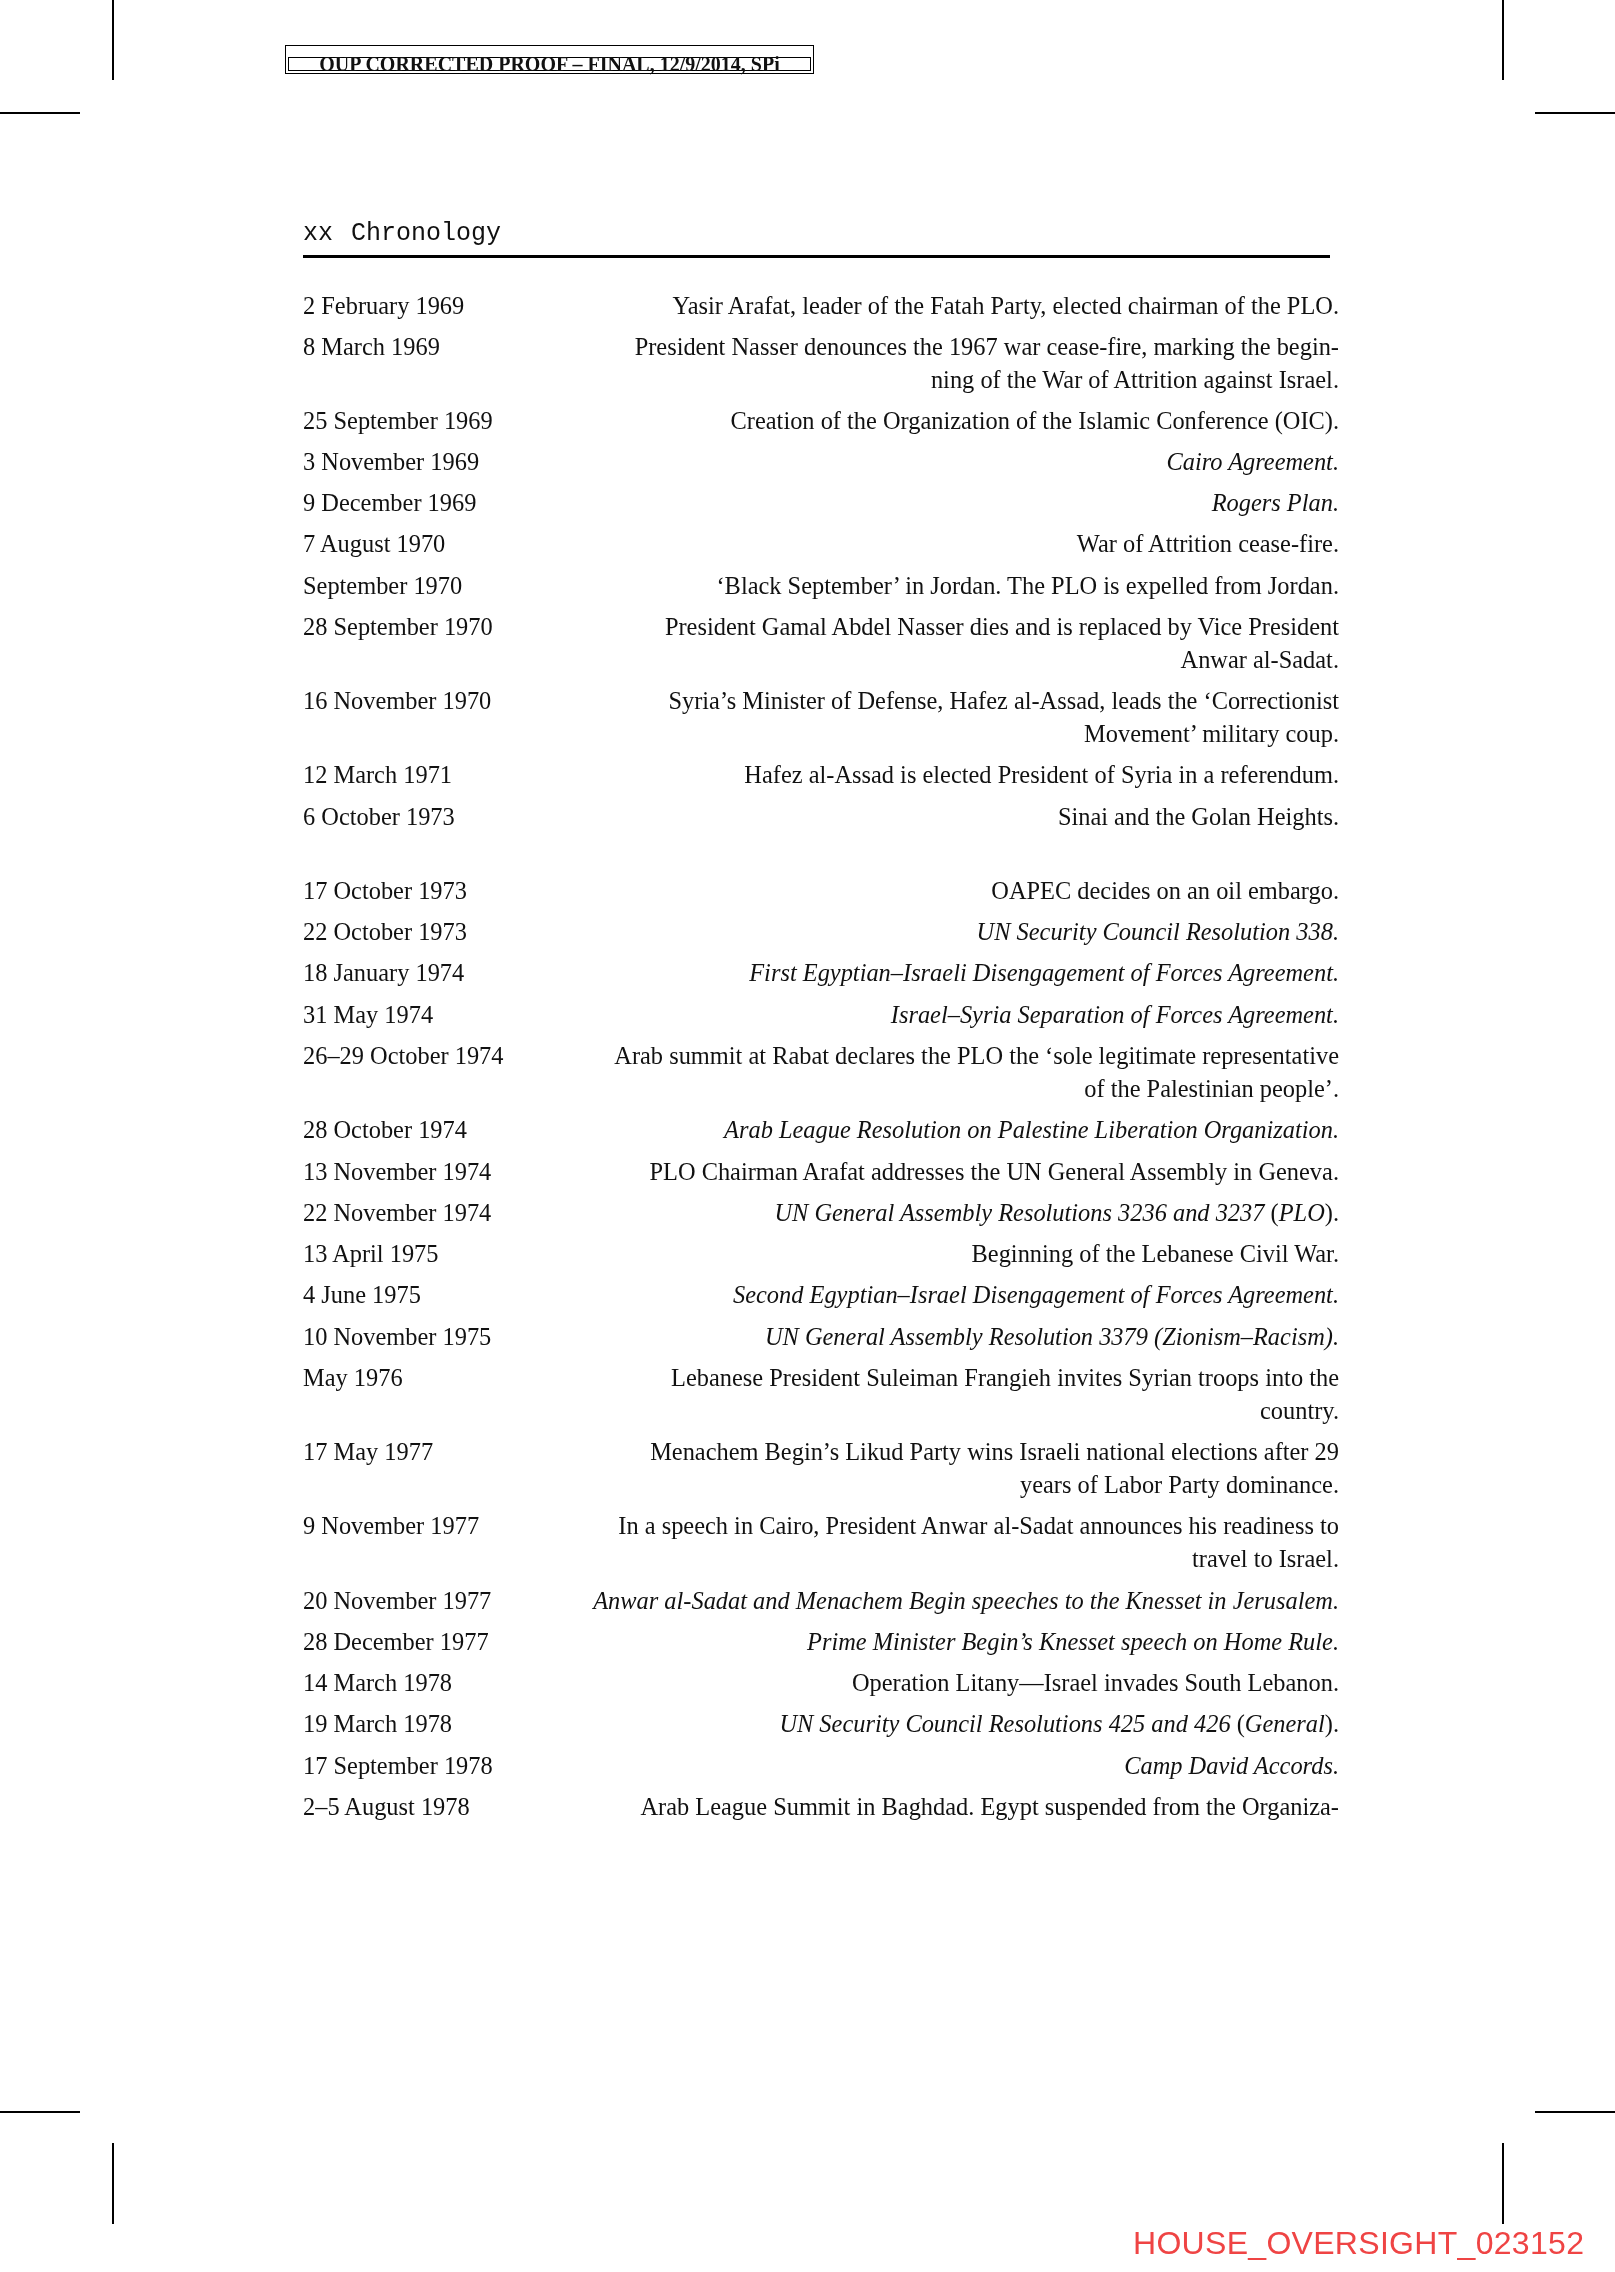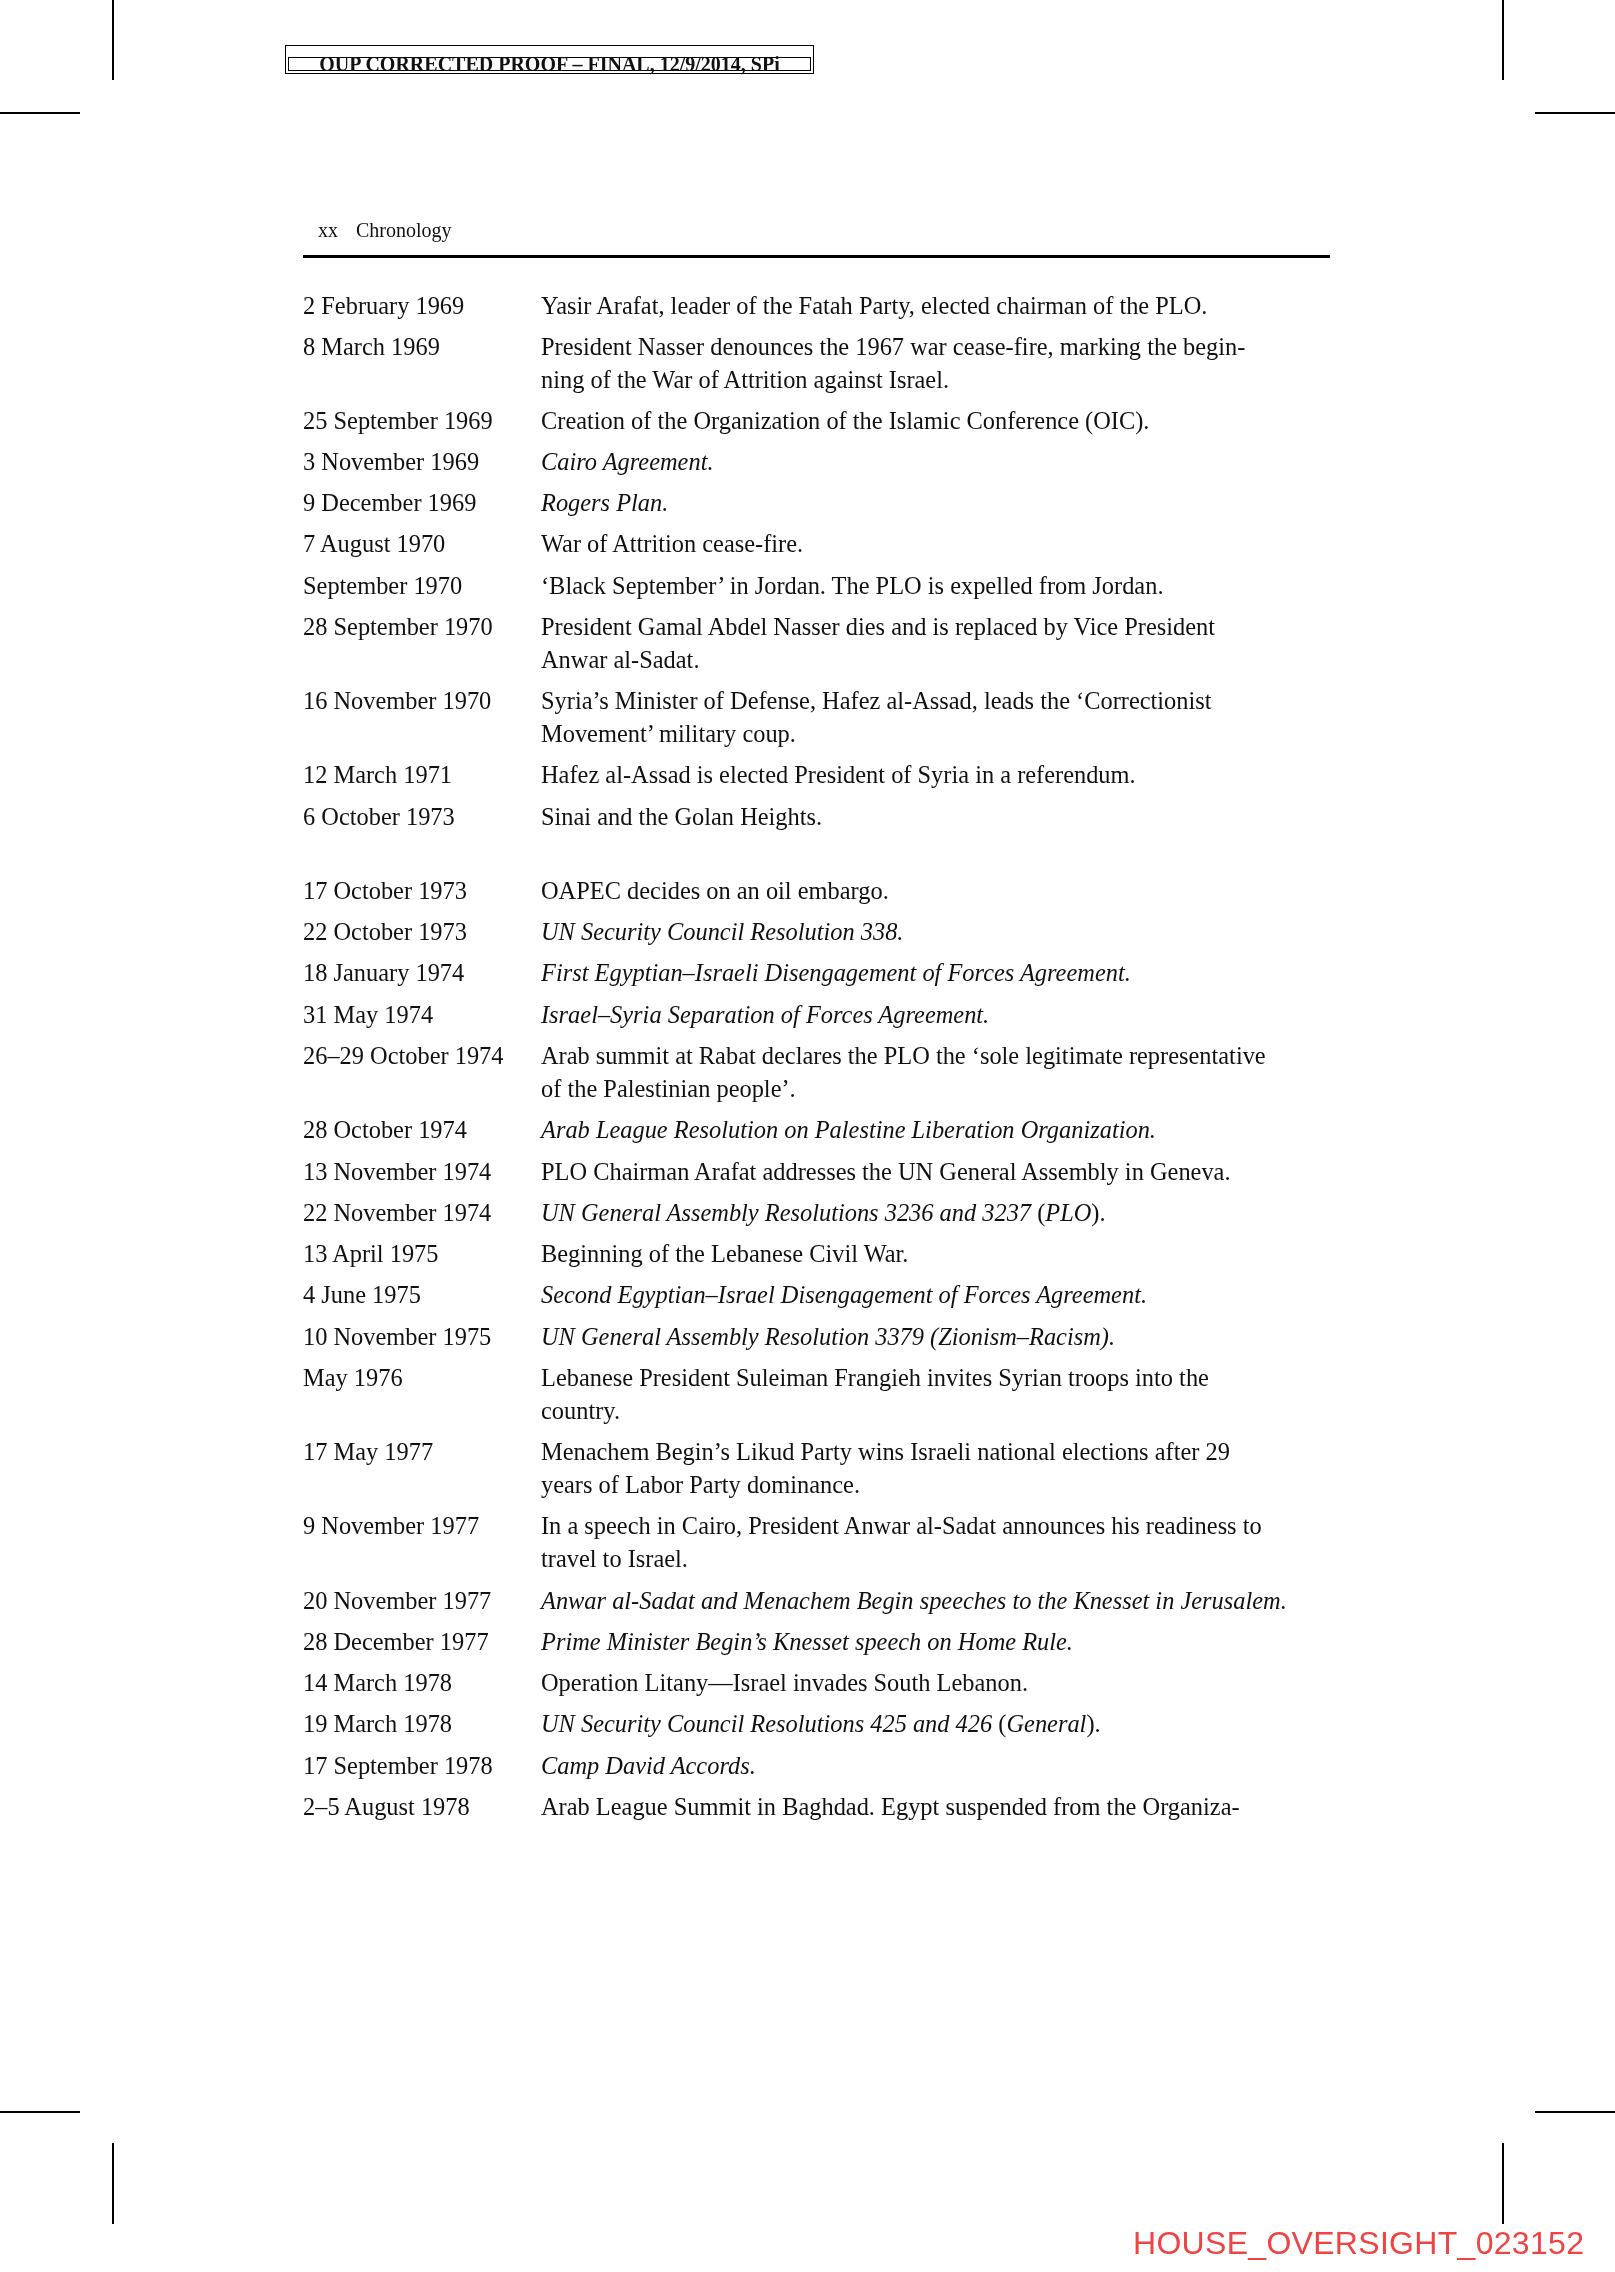--- a/index.html
+++ b/index.html
@@ -7,27 +7,27 @@
          font-family: "Liberation Serif", "DejaVu Serif", serif; color: #111111; }
   .crop { position: absolute; background: #000; }
   .crop.v { width: 2.1px; }
   .crop.h { height: 2.1px; }
   .proof-box { position: absolute; left: 285px; top: 45px; width: 529px; height: 29px;
                border: 1.4px solid #000; box-sizing: border-box; }
   .proof-inner { position: absolute; left: 2.1px; top: 2.1px; right: 2.1px; bottom: 2.1px;
                  border: 1.4px solid #000; display: flex; align-items: center; justify-content: center;
                  font-family: "Liberation Serif", serif; font-weight: bold; font-size: 20px;
                  letter-spacing: 0px; white-space: nowrap; line-height: 1; margin-top: 9px; }
-  .running-head { position: absolute; left: 318px; top: 219px; font-size: 20px; white-space: nowrap; }
+  .running-head { position: absolute; left: 303px; top: 219px; font-size: 25px; white-space: nowrap; font-family: Liberation Mono, monospace; }
   .running-head .folio { margin-right: 18px; }
   .head-rule { position: absolute; left: 303px; top: 255px; width: 1027px; height: 2.8px; background: #000; }
   .entries { position: absolute; left: 0; top: 0; }
   .entry { position: absolute; left: 303px; width: 1031px; font-size: 24.4px; line-height: 33px; }
   .entry .date { position: absolute; left: 0; top: 0; white-space: nowrap; }
-  .entry .event { position: absolute; left: 238px; top: 0; width: 798px; }
+  .entry .event { position: absolute; left: 238px; top: 0; width: 798px; text-align: right; }
   .entry .event .line { display: block; white-space: nowrap; }
   .entry .event i { font-style: italic; }
   .bates { position: absolute; left: 1133px; top: 2225px; font-family: "Liberation Sans", sans-serif;
            font-size: 32px; letter-spacing: 0.3px; color: #ef4444; white-space: nowrap; }
 </style>
 </head>
 <body>
 
 <div class="crop v" style="left:112px; top:0; height:80px;"></div>
 <div class="crop h" style="left:0; top:112px; width:80px;"></div>

